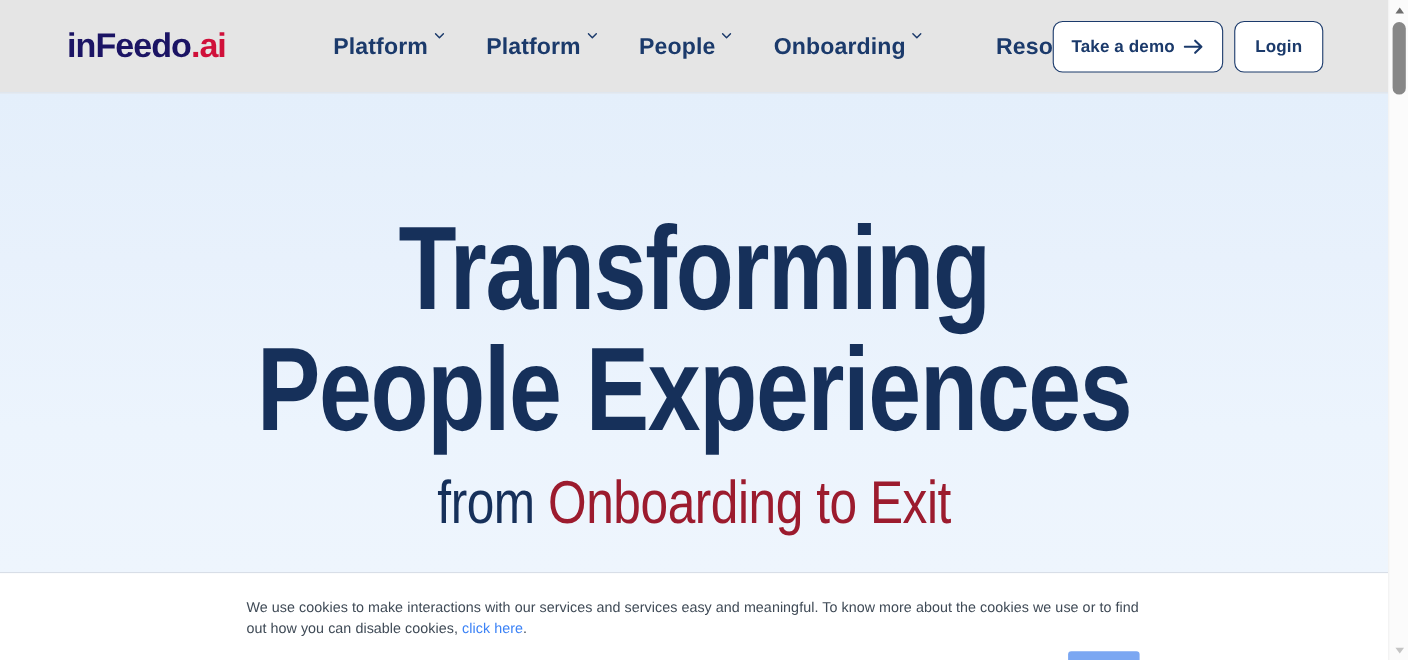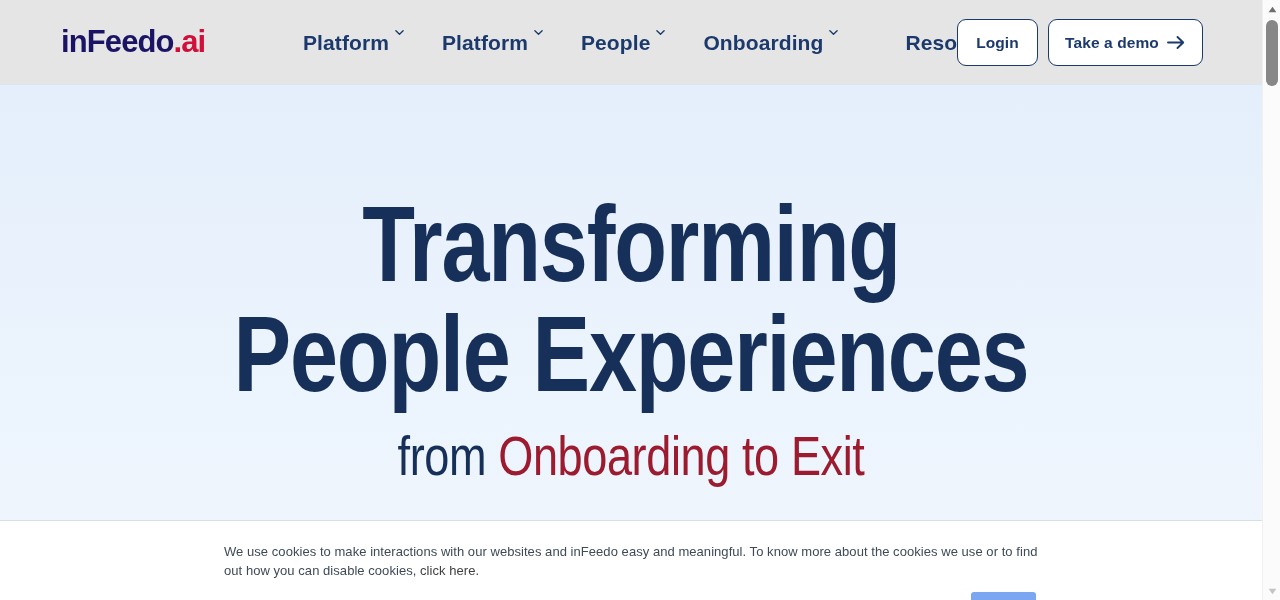--- a/index.html
+++ b/index.html
@@ -181,21 +181,21 @@
     position: absolute;
     left: 224px;
     top: 22px;
     width: 818px;
     font-size: 13px;
     line-height: 18.5px;
     color: #3f4a56;
     letter-spacing: 0.05px;
   }
   .cookie-link {
-    color: #404040;
+    color: #3b82f6;
     text-decoration: none;
     cursor: pointer;
   }
 
   .cookie-accept {
     position: absolute;
     left: 971px;
     top: 592px;
     width: 65px;
     height: 26px;
@@ -302,54 +302,54 @@
           <svg width="9" height="9" viewBox="0 0 10 10">
               <path d="M1 3 L5 7 L9 3" fill="none" stroke="#1b3a6b" stroke-width="1.5" stroke-linecap="round" stroke-linejoin="round"></path>
             </svg>
         </span>
       </div>
 
     </nav>
 
     <div class="header-actions">
 
-      <button class="btn-outline btn-login">
-        <span>Login</span>
-      </button>
-
       <button class="btn-outline btn-demo">
         <span>Take a demo</span>
         <span class="arrow-ico">
           <svg width="19" height="15" viewBox="0 0 19 15">
             <path d="M1 7.5 H16 M10.5 2 L16.2 7.5 L10.5 13" fill="none" stroke="#1b3a6b" stroke-width="1.9" stroke-linecap="round" stroke-linejoin="round"></path>
           </svg>
         </span>
       </button>
 
+      <button class="btn-outline btn-login">
+        <span>Login</span>
+      </button>
+
     </div>
 
   </header>
 
   <section class="hero">
     <div class="hero-inner">
 
       <h1 class="hero-title">
         <span class="line line1">Transforming</span>
         <span class="line line2">People Experiences</span>
       </h1>
 
       <div class="hero-sub">
         <span class="sub-plain">from </span><span class="sub-accent">Onboarding to Exit</span>
       </div>
 
     </div>
   </section>
 
   <div class="cookie-banner">
-    <p class="cookie-text"><span>We use cookies to make interactions with our websites and inFeedo easy and meaningful. To know more about the cookies we use or to find out how you can disable cookies, </span><a class="cookie-link">click here</a><span>.</span></p>
+    <p class="cookie-text"><span>We use cookies to make interactions with our services and services easy and meaningful. To know more about the cookies we use or to find out how you can disable cookies, </span><a class="cookie-link">click here</a><span>.</span></p>
   </div>
 
   <button class="cookie-accept">Accept</button>
 
 </div>
 
 <div class="scrollbar">
   <div class="sb-arrow up">
     <svg width="9" height="7" viewBox="0 0 9 7">
         <path d="M4.5 0.8 L8.4 6.2 L0.6 6.2 Z" fill="#6e6e6e"></path>

